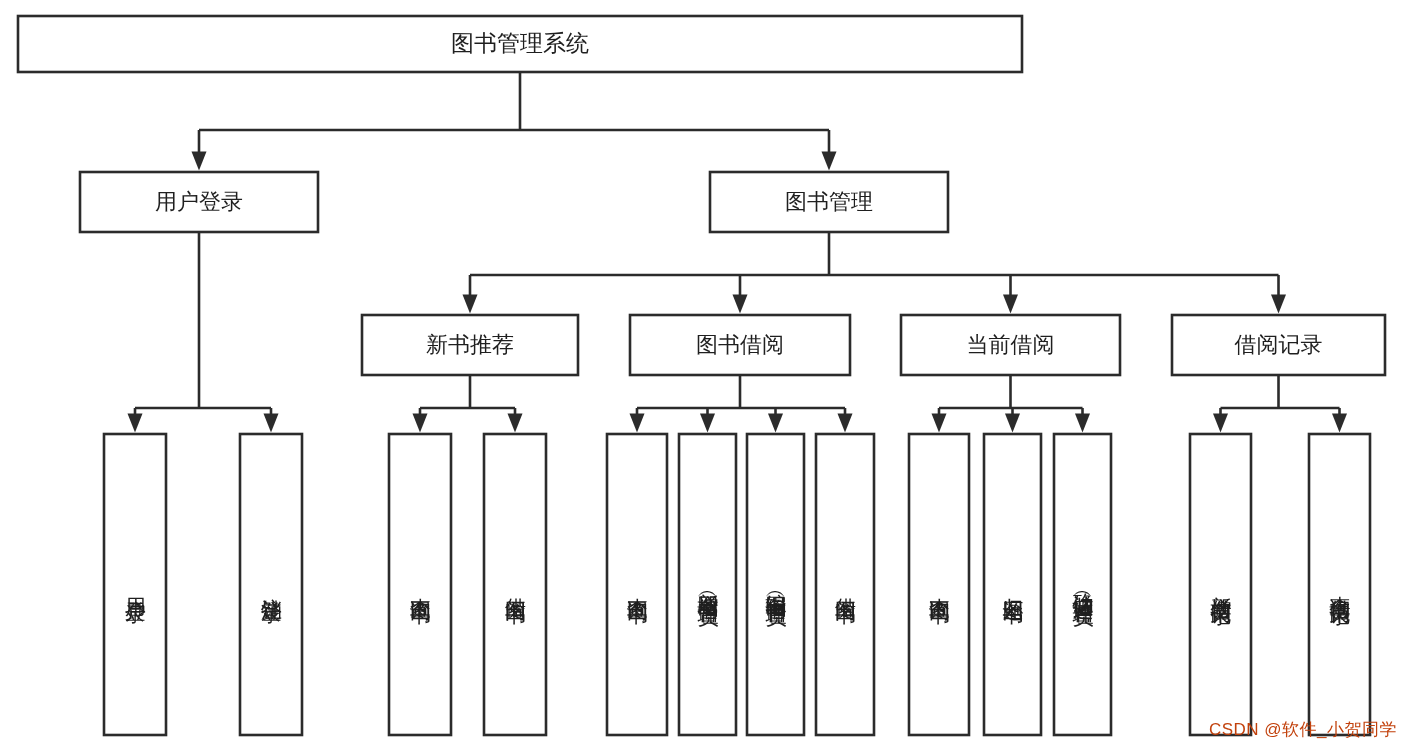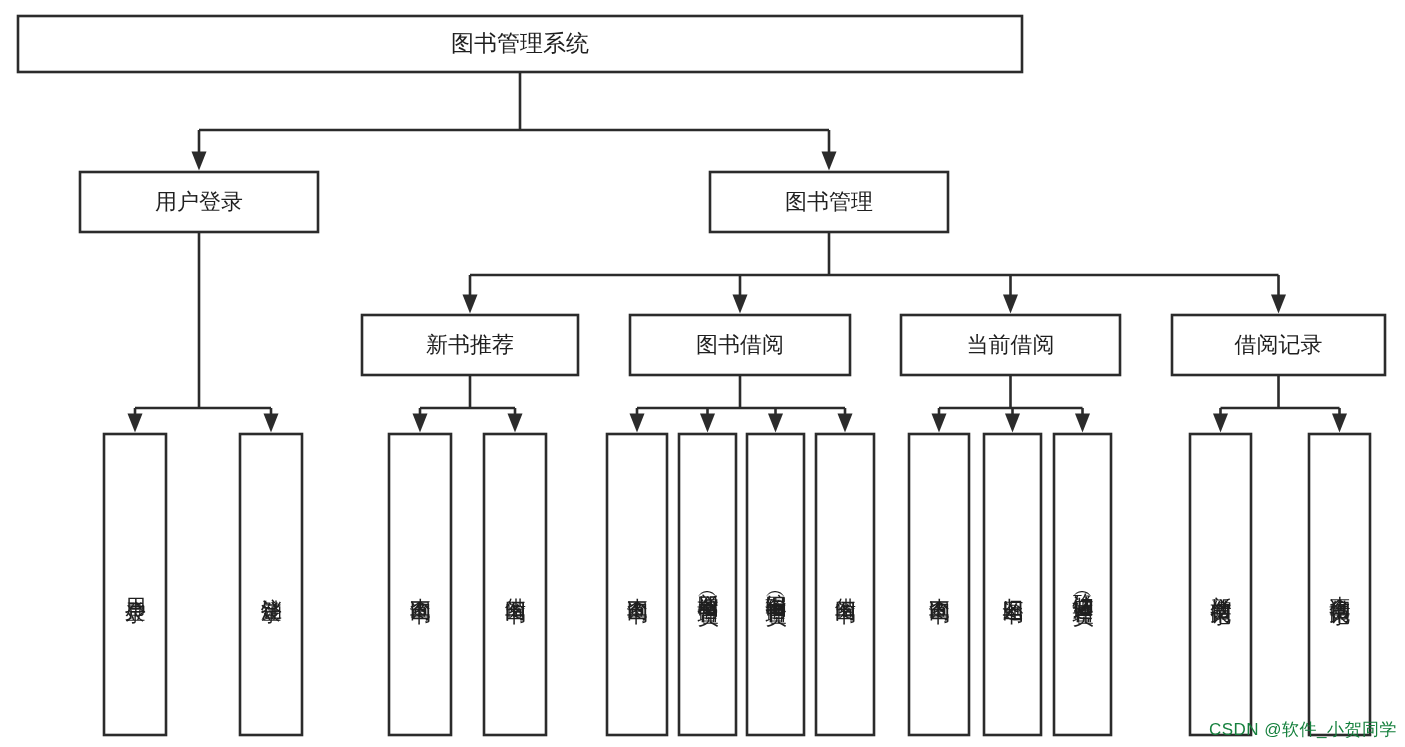--- a/index.html
+++ b/index.html
@@ -69,21 +69,21 @@
     text-align: center;
     white-space: nowrap;
     pointer-events: none;
   }
   .watermark {
     position: absolute;
     right: 8px;
     bottom: 6px;
     font-family: "Liberation Sans", "DejaVu Sans", sans-serif;
     font-size: 17px;
-    color: #15803d;
+    color: #c2410c;
     letter-spacing: 0.5px;
     white-space: nowrap;
   }
 </style>
 </head>
 <body>
 
 <div id="stage">
 
   <svg id="diagram" viewBox="0 0 1405 747">

